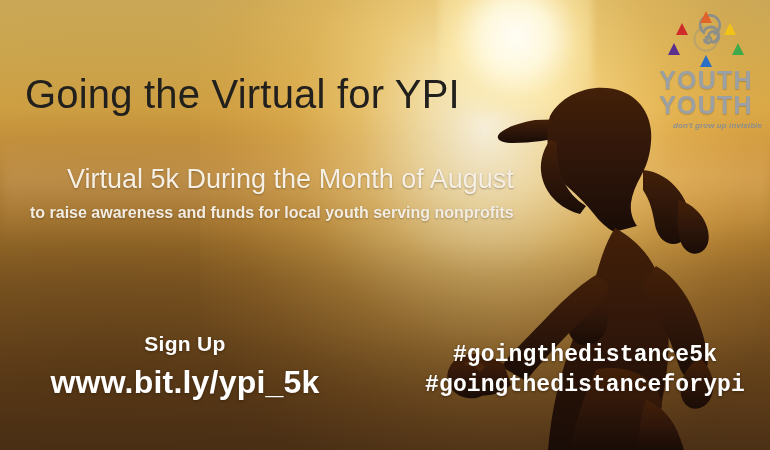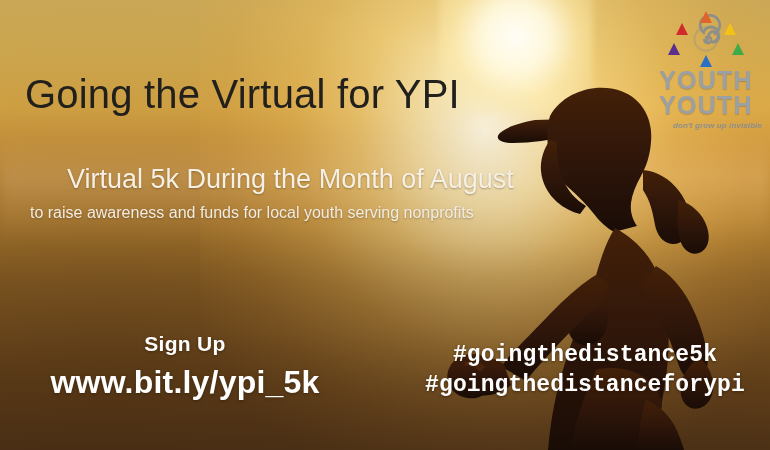--- a/index.html
+++ b/index.html
@@ -121,21 +121,21 @@
     color: #f5efe4;
     white-space: nowrap;
     text-shadow: 0 1px 2px rgba(60,36,12,0.35);
     margin-left: 40px;
   }
   .subsubhead {
     position: absolute;
     left: 30px;
     top: 204px;
     font-size: 16px;
-    font-weight: 400;
+    font-weight: 700;
     color: #f2ece2;
     white-space: nowrap;
     text-shadow: 0 1px 2px rgba(60,36,12,0.35);
   }
 
   .signup {
     position: absolute;
     left: 40px;
     top: 332px;
     width: 290px;

